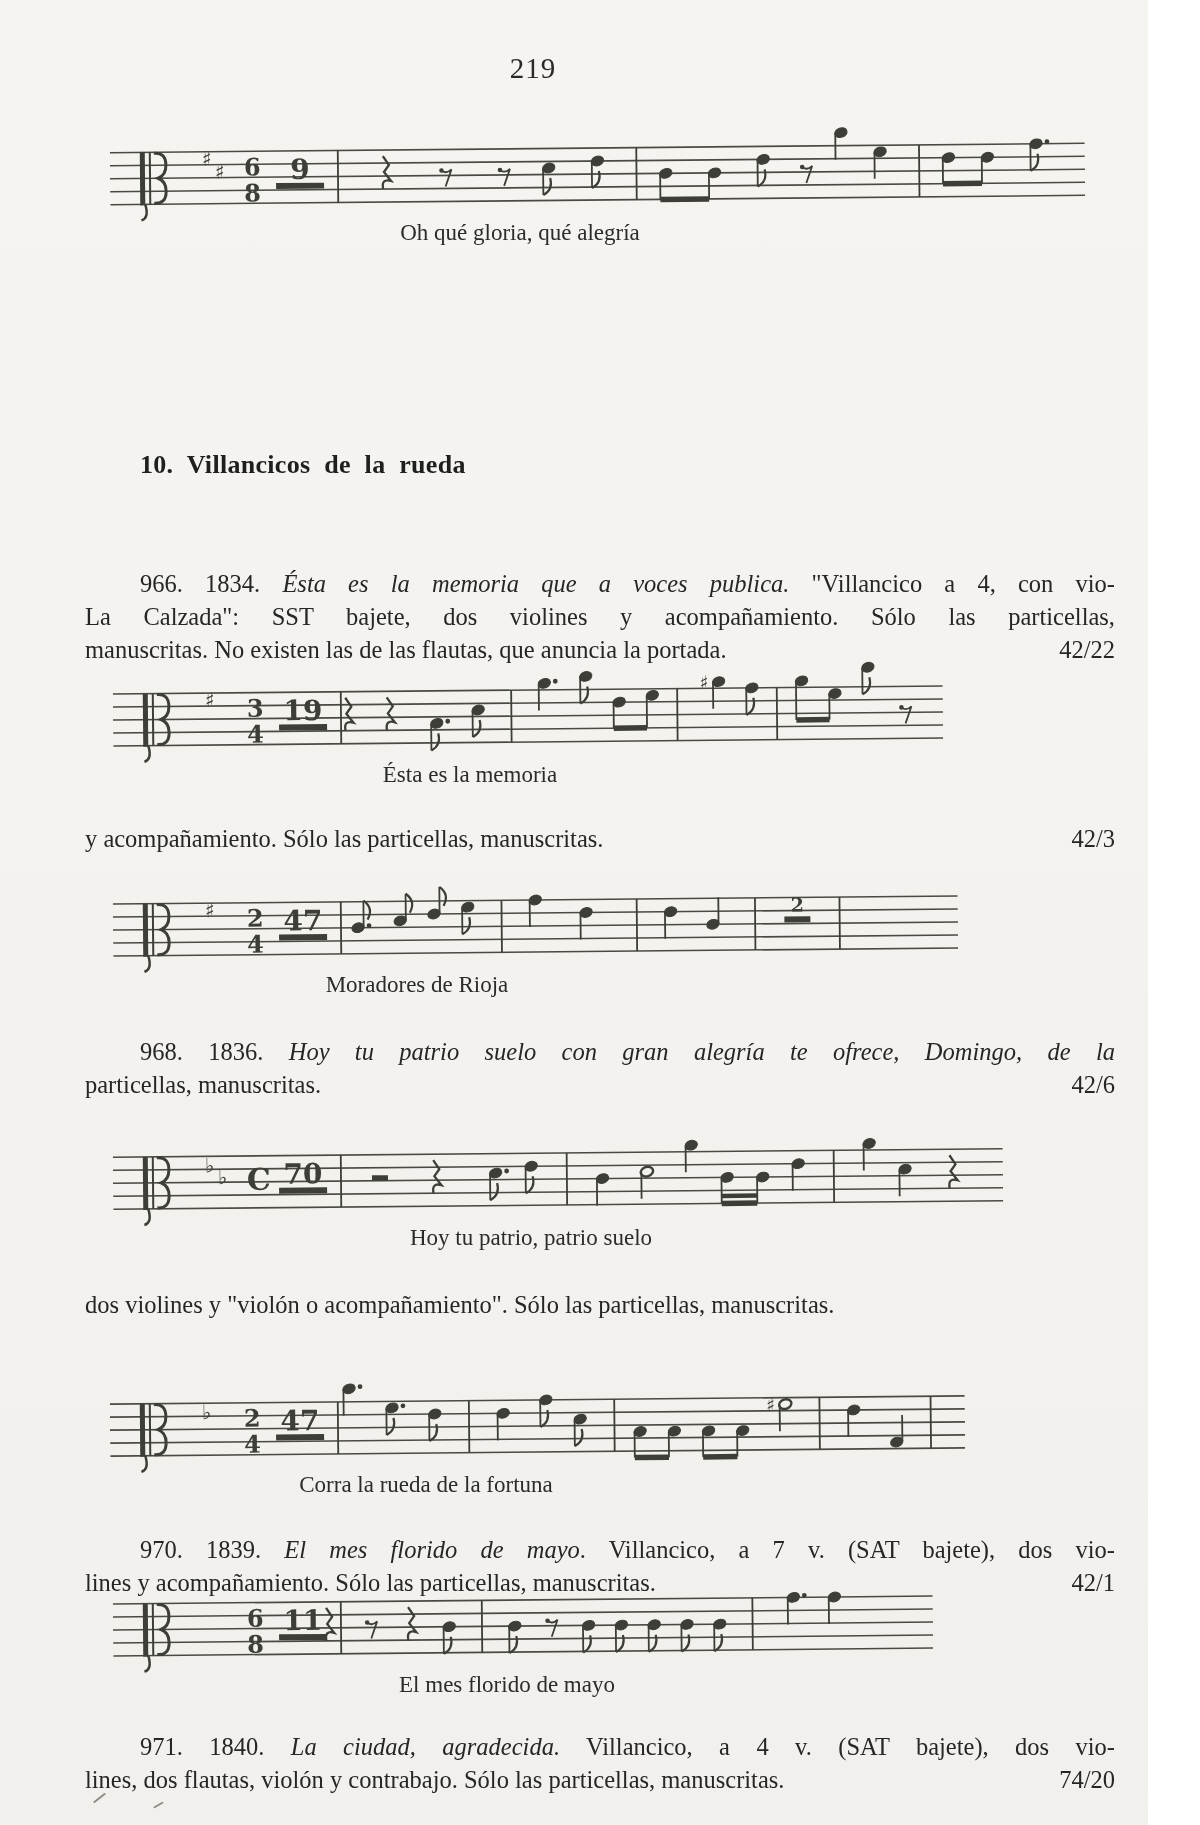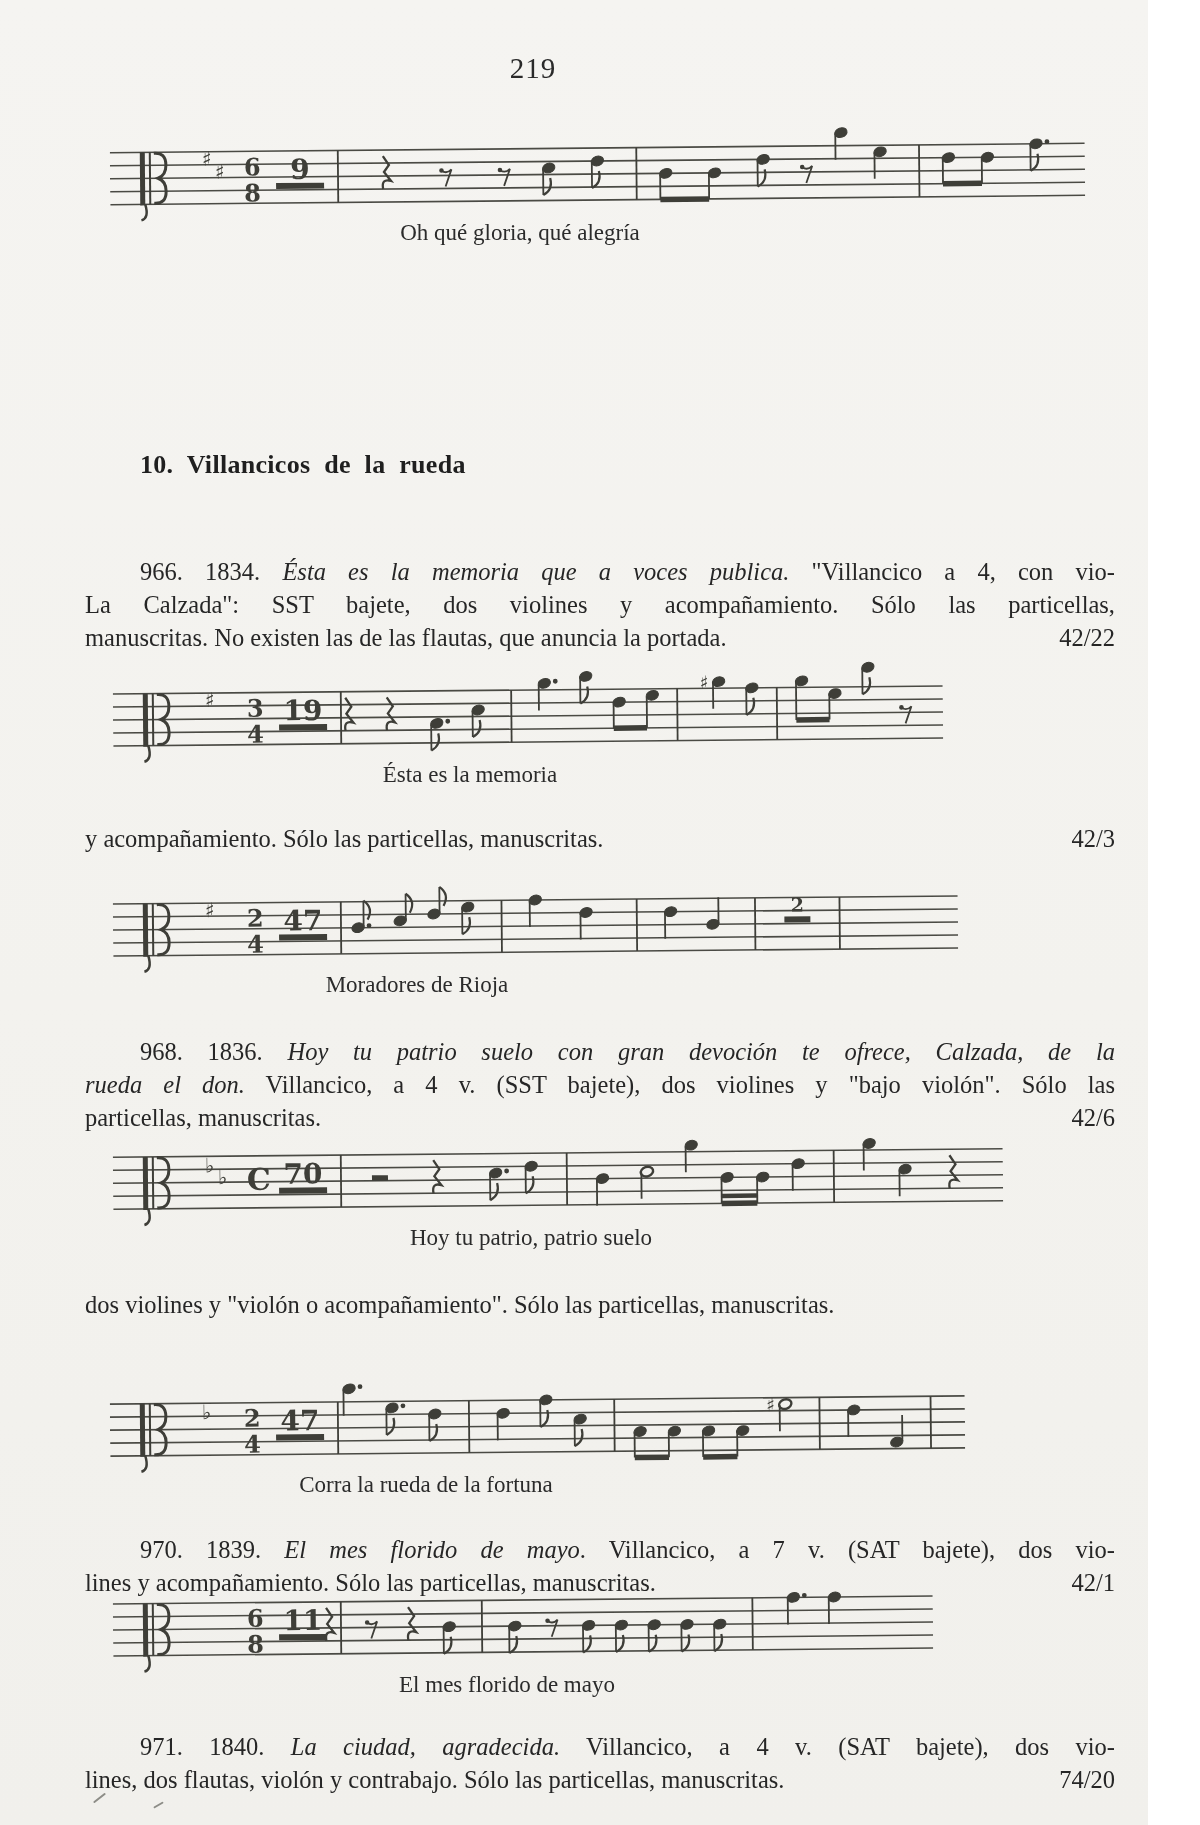--- a/index.html
+++ b/index.html
@@ -393,37 +393,36 @@
             <circle cx="691.6" cy="28" r="2.4" fill="#3e3e38"></circle>
             <line x1="675" y1="31" x2="675" y2="57" stroke="#3e3e38" stroke-width="1.8"></line>
             <ellipse cx="721.6" cy="30" rx="6.3" ry="4.7" transform="rotate(-18 721.6 30)" fill="#3e3e38" stroke="#3e3e38" stroke-width="1"></ellipse>
             <line x1="716" y1="31" x2="716" y2="57" stroke="#3e3e38" stroke-width="1.8"></line>
           </g>
         </svg>
         <div class="caption" style="left: 394px;">El mes florido de mayo</div>
       </div>
     </div>
   <div id="entries-region">
-      <div class="entry" style="top: 555px;">
+      <div class="entry" style="top: 567px;">
         <div class="tline indent just"><span>966. 1834. </span><span class="it">Ésta es la memoria que a voces publica.</span><span> "Villancico a 4, con vio-</span></div>
         <div class="tline just"><span>La Calzada": SST bajete, dos violines y acompañamiento. Sólo las particellas,</span></div>
         <div class="tline lastline">
           <span><span>manuscritas. No existen las de las flautas, que anuncia la portada.</span></span>
           <span class="shelf">42/22</span>
         </div>
       </div>
       <div class="entry" style="top: 822px;">
         <div class="tline lastline">
           <span><span>y acompañamiento. Sólo las particellas, manuscritas.</span></span>
           <span class="shelf">42/3</span>
         </div>
       </div>
       <div class="entry" style="top: 1035px;">
-        <div class="tline indent just"><span>968. 1836. </span><span class="it">Hoy tu patrio suelo con gran devoción te ofrece, Calzada, de la</span></div>
-        <div class="tline just"><span class="it">rueda el don.</span><span> Villancico, a 4 v. (SST bajete), dos violines y "bajo violón". Sólo las</span></div>
+        <div class="tline indent just"><span>968. 1836. </span><span class="it">Hoy tu patrio suelo con gran alegría te ofrece, Domingo, de la</span></div>
         <div class="tline lastline">
           <span><span>particellas, manuscritas.</span></span>
           <span class="shelf">42/6</span>
         </div>
       </div>
       <div class="entry" style="top: 1288px;">
         <div class="tline"><span>dos violines y "violón o acompañamiento". Sólo las particellas, manuscritas.</span></div>
       </div>
       <div class="entry" style="top: 1533px;">
         <div class="tline indent just"><span>970. 1839. </span><span class="it">El mes florido de mayo</span><span>. Villancico, a 7 v. (SAT bajete), dos vio-</span></div>

